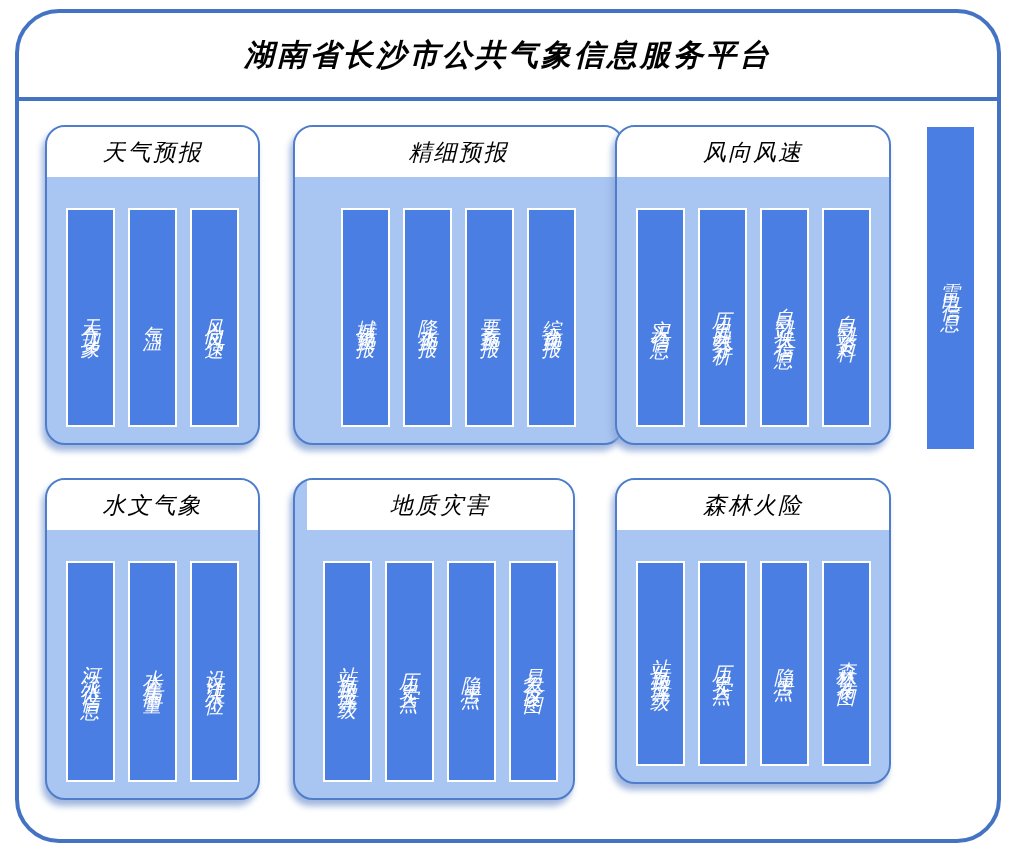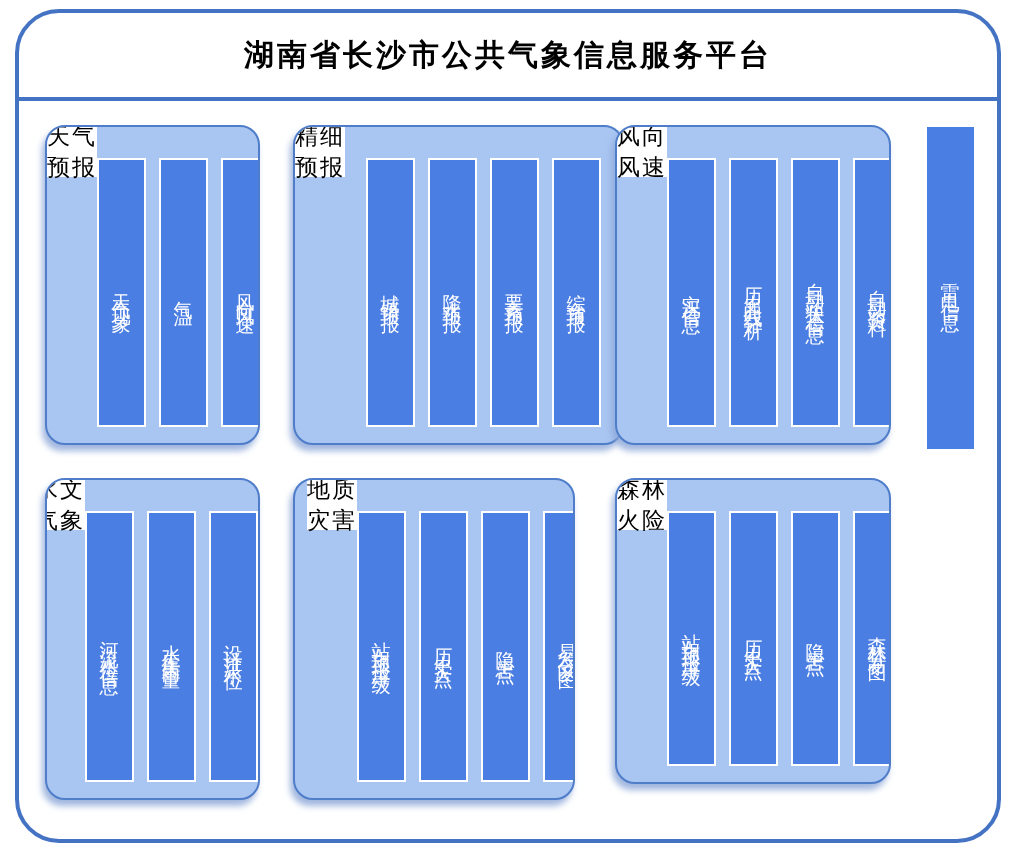--- a/index.html
+++ b/index.html
@@ -17,20 +17,21 @@
   }
   .frame {
     position: absolute;
     left: 15px;
     top: 9px;
     width: 978px;
     height: 826px;
     border: 4px solid #4573c4;
     border-radius: 44px;
     background: #ffffff;
+    font-style: italic;
   }
   .titlebar {
     height: 84px;
     border-bottom: 4px solid #4573c4;
     display: flex;
     align-items: center;
     justify-content: center;
   }
   .main-title {
     font-size: 30px;
@@ -39,20 +40,21 @@
     letter-spacing: 3px;
   }
   .panel {
     position: absolute;
     box-sizing: border-box;
     border: 2px solid #4f7dc9;
     border-radius: 20px;
     background: #a9c5f1;
     overflow: hidden;
     display: flex;
+    flex-direction: column;
     box-shadow: -3px 6px 6px rgba(137, 165, 215, 0.8);
   }
   .panel-header {
     background: #ffffff;
     height: 50px;
     flex: 0 0 50px;
     display: flex;
     align-items: center;
     justify-content: center;
   }

